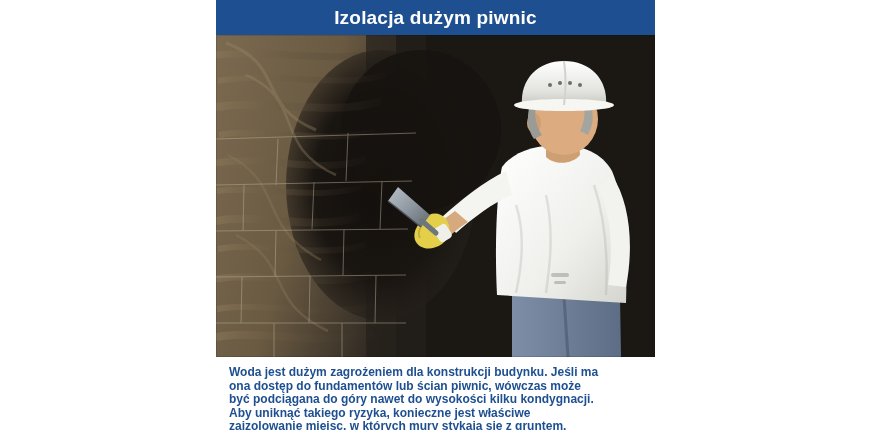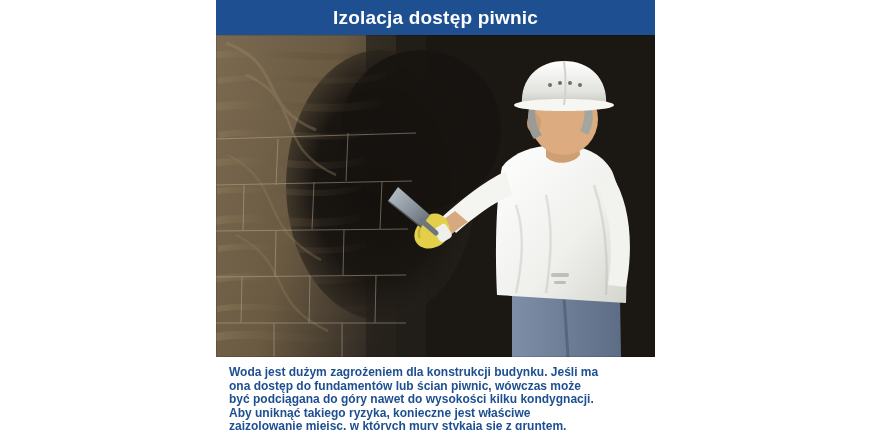--- a/index.html
+++ b/index.html
@@ -86,21 +86,21 @@
 </style>
 </head>
 <body>
 
 <div class="page">
 
   <div class="gutter-left"></div>
   <div class="gutter-right"></div>
 
   <div class="header-bar">
-    <div class="header-title">Izolacja dostęp piwnic</div>
+    <div class="header-title">Izolacja dużym piwnic</div>
   </div>
 
   <div class="photo">
     <svg viewBox="0 0 439 322" preserveAspectRatio="none">
       <defs>
         <linearGradient id="wallGrad" x1="0" y1="0" x2="1" y2="0.2">
           <stop offset="0%" stop-color="#7b6a50"></stop>
           <stop offset="28%" stop-color="#6a5a42"></stop>
           <stop offset="55%" stop-color="#2b2621"></stop>
           <stop offset="100%" stop-color="#191713"></stop>

